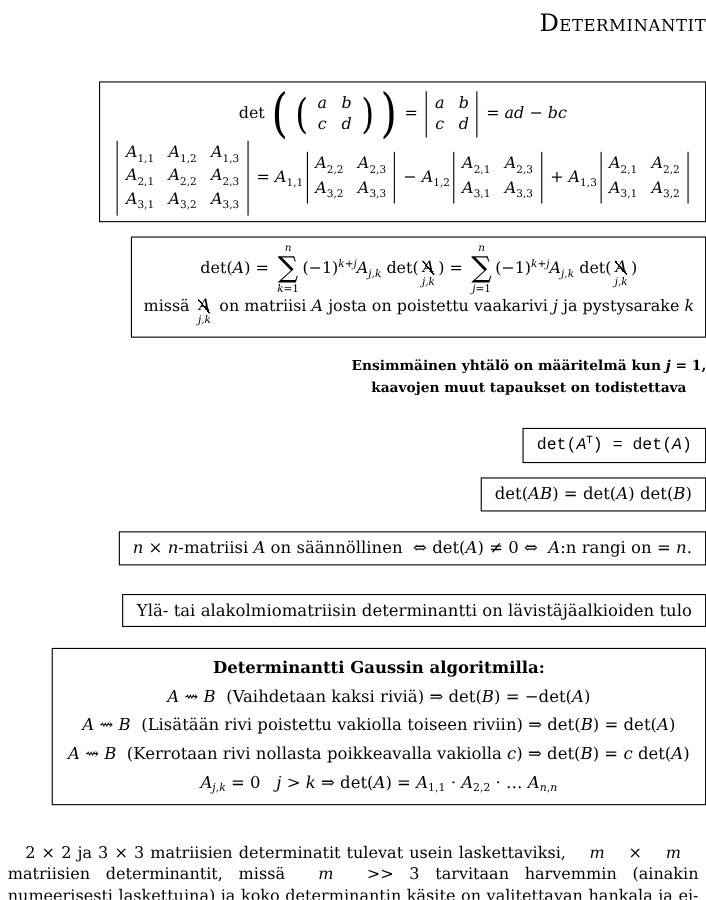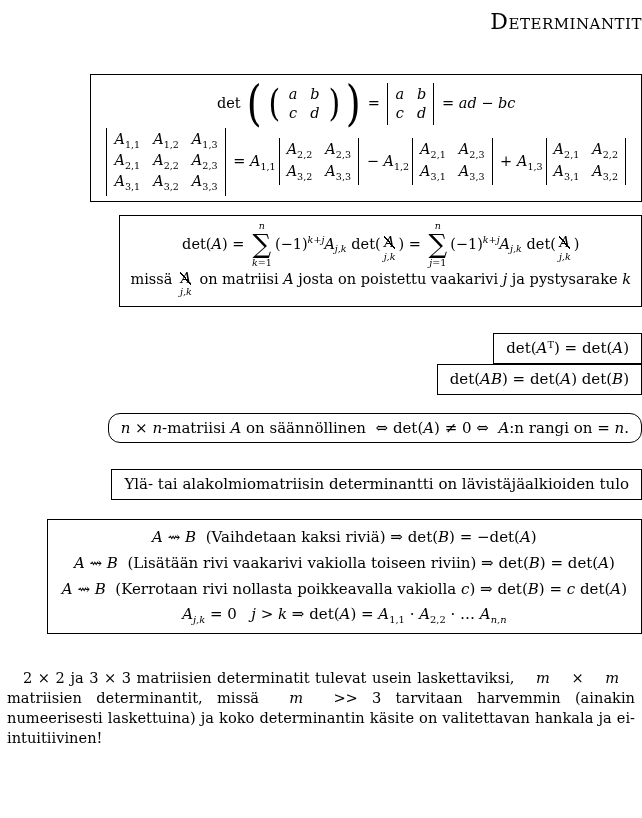--- a/index.html
+++ b/index.html
@@ -66,23 +66,23 @@
   .mat-paren {
     font-size: 2.6em; line-height: 1;
     display: inline-block; transform: scaleX(0.8);
   }
   .box-basic { margin-top: 40px; }
   .box-basic .math-line { line-height: 1.5; }
   .box-cofactor { margin-top: 13px; padding: 4px 10px 8px 10px; }
   .box-cofactor .line-sum { margin-bottom: 2px; }
   .note { margin-top: 15px; text-align: center; }
   .note-line { font-size: 12.5px; line-height: 1.65; text-align: center; }
-  .box-transpose { margin-top: 26px; }
-  .box-product { }
-  .box-regular { margin-top: 18px; border-radius: 12px; }
+  .box-transpose { margin-top: 26px; font-family: Liberation Mono, monospace; }
+  .box-product { margin-top: 13px; }
+  .box-regular { margin-top: 18px; }
   .box-triangular { margin-top: 26px; }
   .small-box-line { font-size: 15px; line-height: 1.25; }
   .box-gauss { margin-top: 19px; padding: 5px 14px; }
   .box-gauss .math-line { font-size: 15px; line-height: 1.72; }
   .footer {
     width: 628px; align-self: center;
     margin: 34px 0 0 0;
     font-size: 14.6px; line-height: 1.37;
     text-align: justify;
   }
@@ -147,39 +147,44 @@
             <span class="mat-cell"><span class="tk it">A</span><span class="tk sub">3,2</span></span>
           </span>
         </span></div>
   </div>
 
   <div class="fbox box-cofactor">
     <div class="math-line line-sum"><span class="tk rm">det(</span><span class="tk it">A</span><span class="tk rm">) = </span><span class="tk-stack bigop"><span class="st-lim"><span class="tk it">n</span></span><span class="st-mid rm">∑</span><span class="st-lim"><span class="tk it">k</span><span class="tk rm">=1</span></span></span><span class="tk rm">(−1)</span><span class="tk supi">k+j</span><span class="tk it">A</span><span class="tk subi">j,k</span><span class="tk rm"> det(</span><span class="tk-stack"><span class="st-mid it slashed">A</span><span class="st-lim"><span class="tk it">j,k</span></span></span><span class="tk rm">) = </span><span class="tk-stack bigop"><span class="st-lim"><span class="tk it">n</span></span><span class="st-mid rm">∑</span><span class="st-lim"><span class="tk it">j</span><span class="tk rm">=1</span></span></span><span class="tk rm">(−1)</span><span class="tk supi">k+j</span><span class="tk it">A</span><span class="tk subi">j,k</span><span class="tk rm"> det(</span><span class="tk-stack"><span class="st-mid it slashed">A</span><span class="st-lim"><span class="tk it">j,k</span></span></span><span class="tk rm">)</span></div>
     <div class="math-line"><span class="tk rm">missä </span><span class="tk-stack"><span class="st-mid it slashed">A</span><span class="st-lim"><span class="tk it">j,k</span></span></span><span class="tk rm"> on matriisi </span><span class="tk it">A</span><span class="tk rm"> josta on poistettu vaakarivi </span><span class="tk it">j</span><span class="tk rm"> ja pystysarake </span><span class="tk it">k</span></div>
   </div>
 
+  <div class="note">
+    <div class="note-line"><span class="tk bf">Ensimmäinen yhtälö on määritelmä kun </span><span class="tk bfit">j</span><span class="tk bf"> = 1,</span></div>
+    <div class="note-line"><span class="tk bf">kaavojen muut tapaukset on todistettava</span></div>
+  </div>
 
   <div class="fbox box-transpose">
     <div class="math-line small-box-line"><span class="tk rm">det(</span><span class="tk it">A</span><span class="tk sup">T</span><span class="tk rm">) = det(</span><span class="tk it">A</span><span class="tk rm">)</span></div>
   </div>
 
   <div class="fbox box-product">
     <div class="math-line small-box-line"><span class="tk rm">det(</span><span class="tk it">AB</span><span class="tk rm">) = det(</span><span class="tk it">A</span><span class="tk rm">) det(</span><span class="tk it">B</span><span class="tk rm">)</span></div>
   </div>
 
   <div class="fbox box-regular">
     <div class="math-line small-box-line"><span class="tk it">n</span><span class="tk rm"> × </span><span class="tk it">n</span><span class="tk rm">-matriisi </span><span class="tk it">A</span><span class="tk rm"> on säännöllinen  ⇔ det(</span><span class="tk it">A</span><span class="tk rm">) ≠ 0 ⇔  </span><span class="tk it">A</span><span class="tk rm">:n rangi on = </span><span class="tk it">n</span><span class="tk rm">.</span></div>
   </div>
 
   <div class="fbox box-triangular">
     <div class="math-line small-box-line"><span class="tk rm">Ylä- tai alakolmiomatriisin determinantti on lävistäjäalkioiden tulo</span></div>
   </div>
 
   <div class="fbox box-gauss">
+    <div class="math-line"><span class="tk bf">Determinantti Gaussin algoritmilla:</span></div>
     <div class="math-line"><span class="tk it">A</span><span class="tk rm"> ⇝ </span><span class="tk it">B</span><span class="tk rm">  (Vaihdetaan kaksi riviä) ⇒ det(</span><span class="tk it">B</span><span class="tk rm">) = −det(</span><span class="tk it">A</span><span class="tk rm">)</span></div>
-    <div class="math-line"><span class="tk it">A</span><span class="tk rm"> ⇝ </span><span class="tk it">B</span><span class="tk rm">  (Lisätään rivi vaakarivi vakiolla toiseen riviin) ⇒ det(</span><span class="tk it">B</span><span class="tk rm">) = det(</span><span class="tk it">A</span><span class="tk rm">)</span></div>
+    <div class="math-line"><span class="tk it">A</span><span class="tk rm"> ⇝ </span><span class="tk it">B</span><span class="tk rm">  (Lisätään rivi poistettu vakiolla toiseen riviin) ⇒ det(</span><span class="tk it">B</span><span class="tk rm">) = det(</span><span class="tk it">A</span><span class="tk rm">)</span></div>
     <div class="math-line"><span class="tk it">A</span><span class="tk rm"> ⇝ </span><span class="tk it">B</span><span class="tk rm">  (Kerrotaan rivi nollasta poikkeavalla vakiolla </span><span class="tk it">c</span><span class="tk rm">) ⇒ det(</span><span class="tk it">B</span><span class="tk rm">) = </span><span class="tk it">c</span><span class="tk rm"> det(</span><span class="tk it">A</span><span class="tk rm">)</span></div>
     <div class="math-line"><span class="tk it">A</span><span class="tk subi">j,k</span><span class="tk rm"> = 0   </span><span class="tk it">j</span><span class="tk rm"> &gt; </span><span class="tk it">k</span><span class="tk rm"> ⇒ det(</span><span class="tk it">A</span><span class="tk rm">) = </span><span class="tk it">A</span><span class="tk sub">1,1</span><span class="tk rm"> · </span><span class="tk it">A</span><span class="tk sub">2,2</span><span class="tk rm"> · … </span><span class="tk it">A</span><span class="tk subi">n,n</span></div>
   </div>
 
   <p class="footer"><span class="tk rm">2 × 2 ja 3 × 3 matriisien determinatit tulevat usein laskettaviksi, </span><span class="tk it">m</span><span class="tk rm"> × </span><span class="tk it">m</span><span class="tk rm"> matriisien determinantit, missä </span><span class="tk it">m</span><span class="tk rm"> &gt;&gt; 3 tarvitaan harvemmin (ainakin numeerisesti laskettuina) ja koko determinantin käsite on valitettavan hankala ja ei-intuitiivinen!</span></p>
 
 </div>
 
 </body></html>

